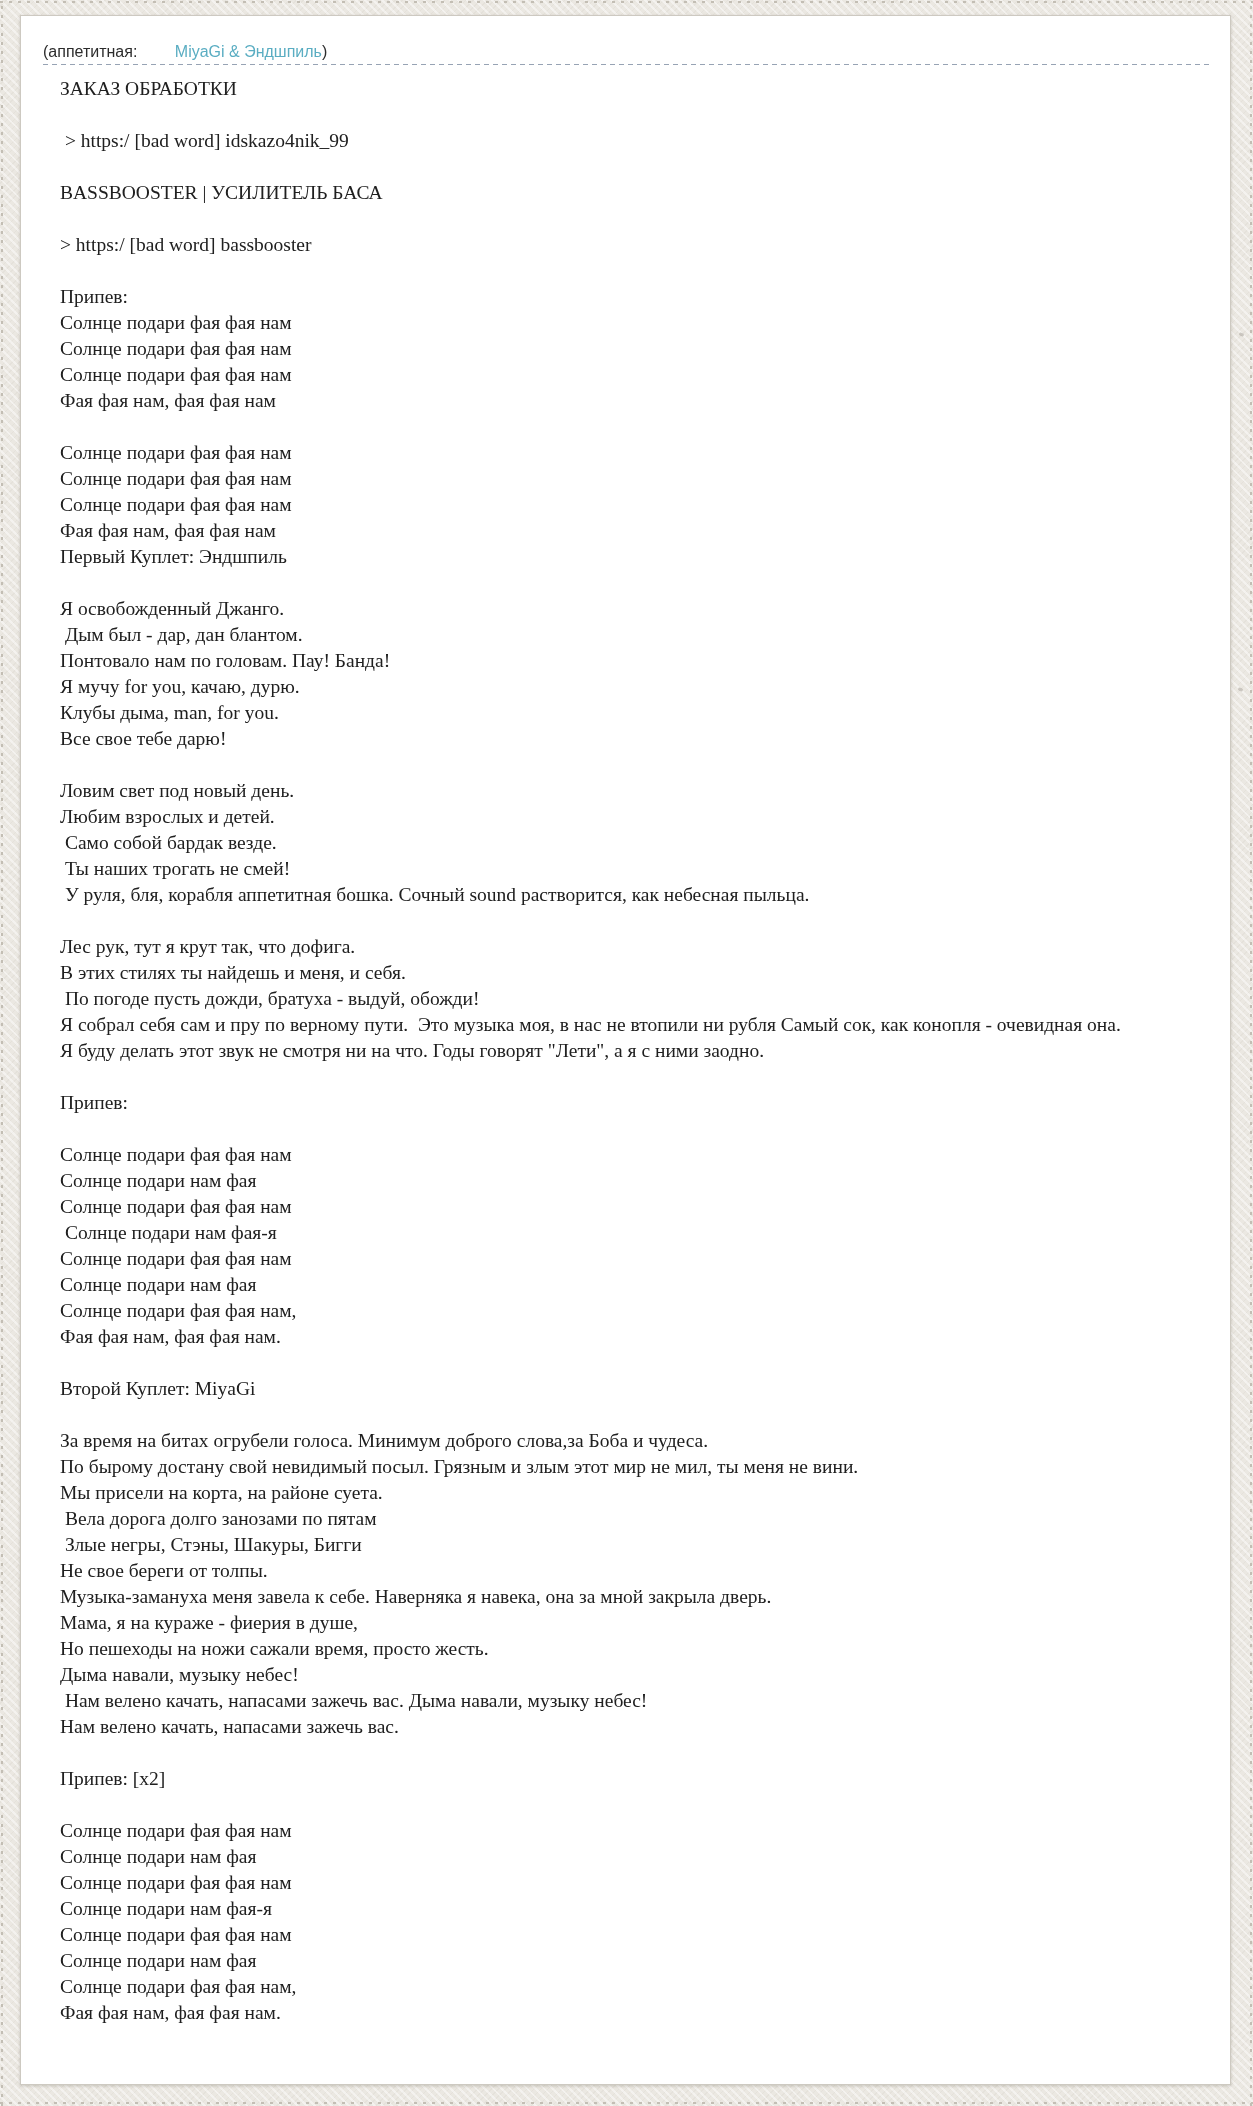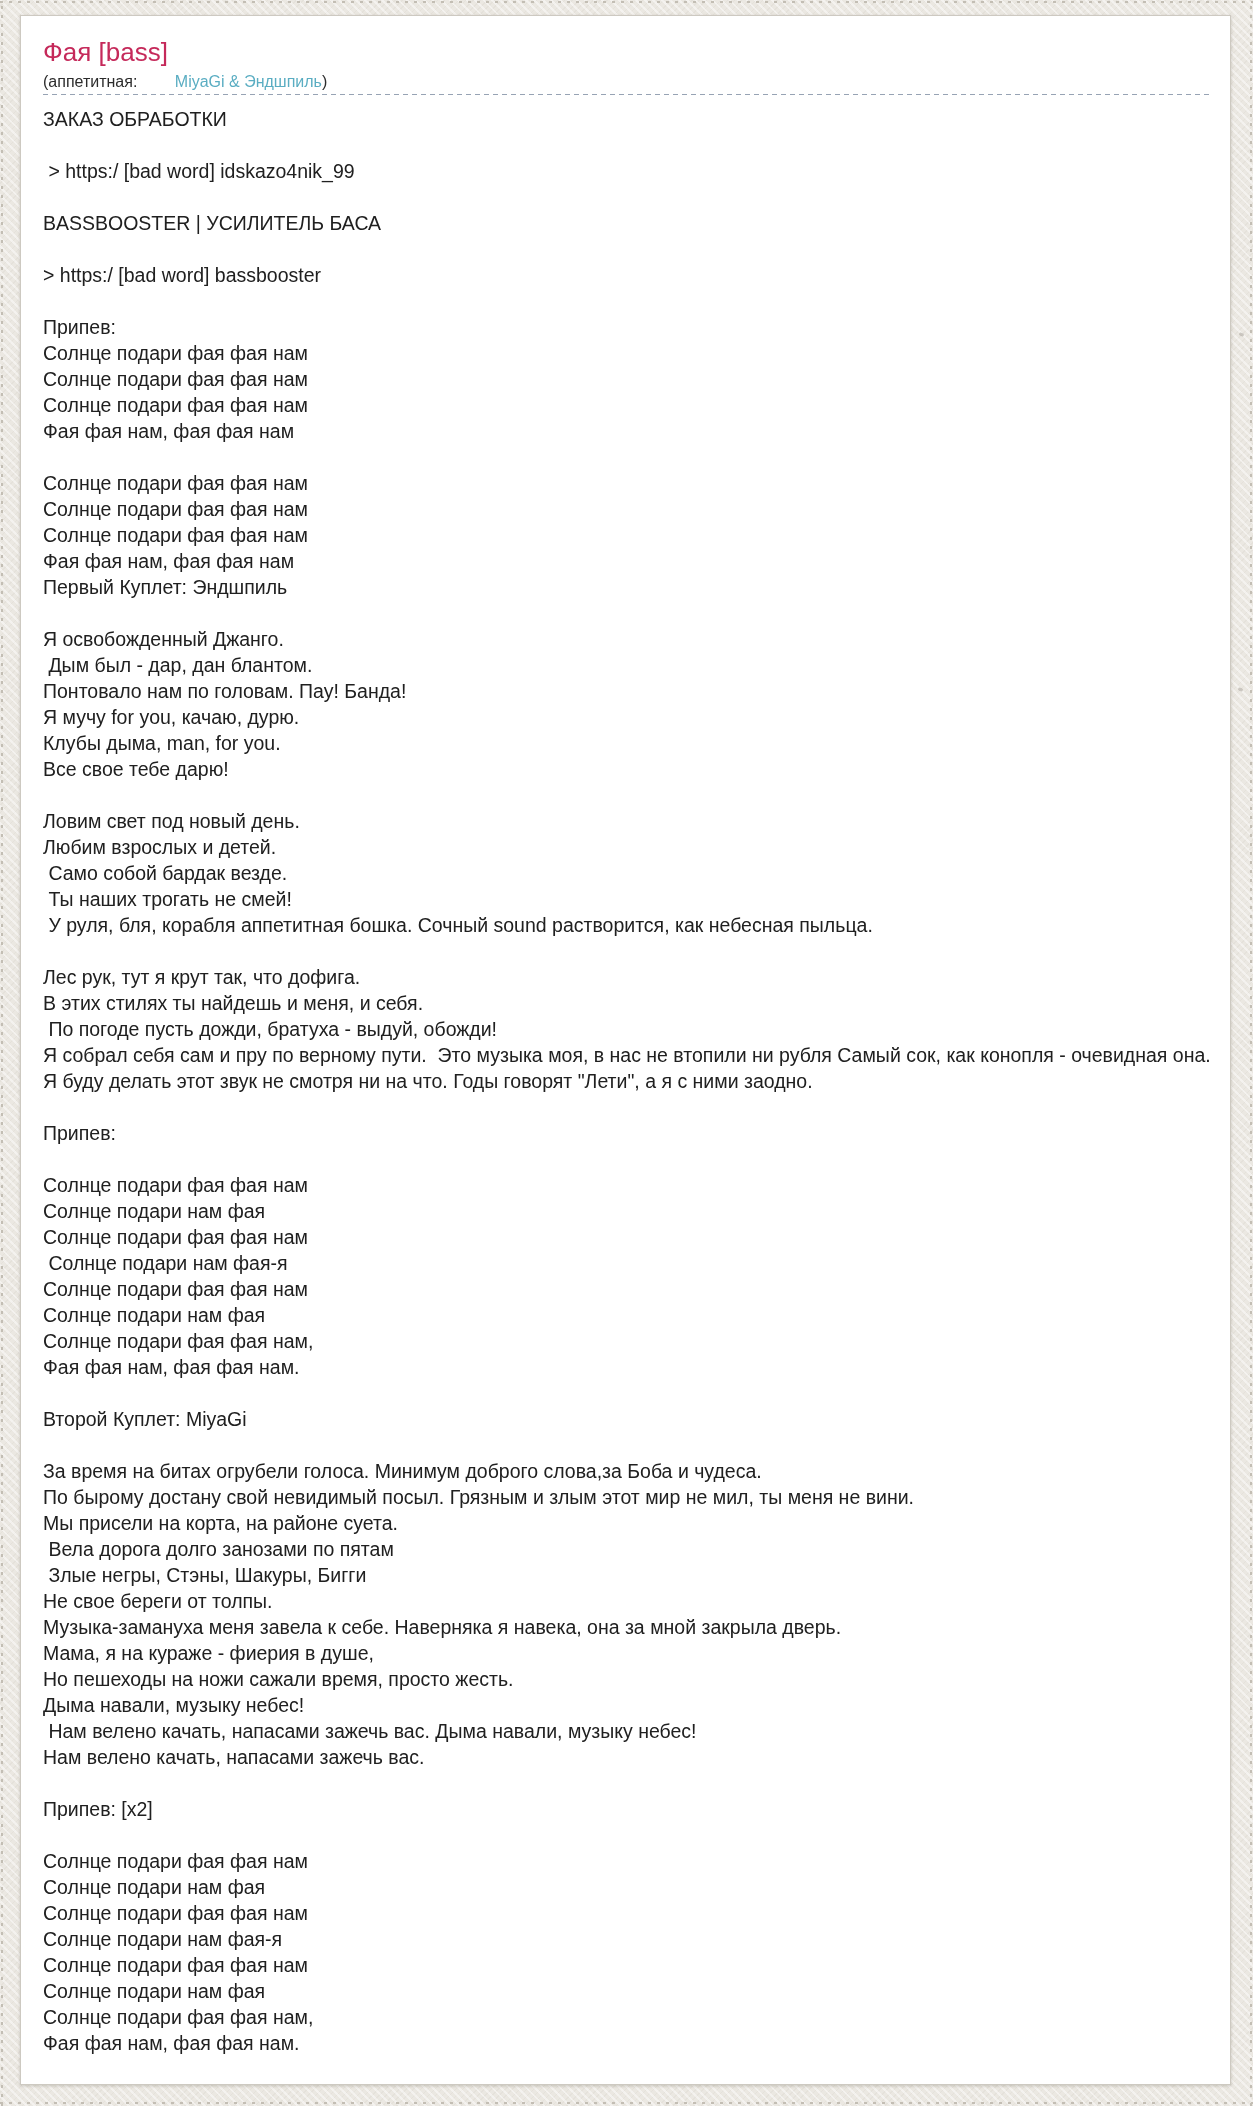--- a/index.html
+++ b/index.html
@@ -60,44 +60,43 @@
     cursor: pointer;
     margin-left: 33px;
   }
   .separator {
     height: 1px;
     margin-top: 3px;
     margin-right: 17px;
     background-image: repeating-linear-gradient(90deg, var(--c-separator, #97a3b4) 0 5px, rgba(0,0,0,0) 5px 9px);
   }
   .lyrics {
-    margin: 11px 0 0 0;
+    margin: 11px 0 0 17px;
     padding: 0;
-    font-family: Liberation Sans, sans-serif;
+    font-family: Liberation Serif, serif;
     font-size: 19.5px;
     line-height: 26px;
     color: var(--c-text, #202020);
     white-space: pre;
     overflow: visible;
   }
 </style>
 </head>
 <body>
 
 <div class="canvas">
   <div class="stitch stitch-top"></div>
   <div class="stitch stitch-bottom"></div>
   <div class="stitch stitch-left"></div>
   <div class="stitch stitch-right"></div>
   <div class="speck speck-1"></div>
   <div class="speck speck-2"></div>
 
   <div class="sheet">
     <div class="page-header">
-      <h1 class="song-title">Фая [bass]</h1>
       <div class="artist-line"><span>(аппетитная: </span><a class="artist-link">MiyaGi &amp; Эндшпиль</a><span>)</span></div>
     </div>
     <div class="separator"></div>
     <pre class="lyrics">ЗАКАЗ ОБРАБОТКИ
 
  &gt; https:/ [bad word] idskazo4nik_99
 
 BASSBOOSTER | УСИЛИТЕЛЬ БАСА
 
 &gt; https:/ [bad word] bassbooster

